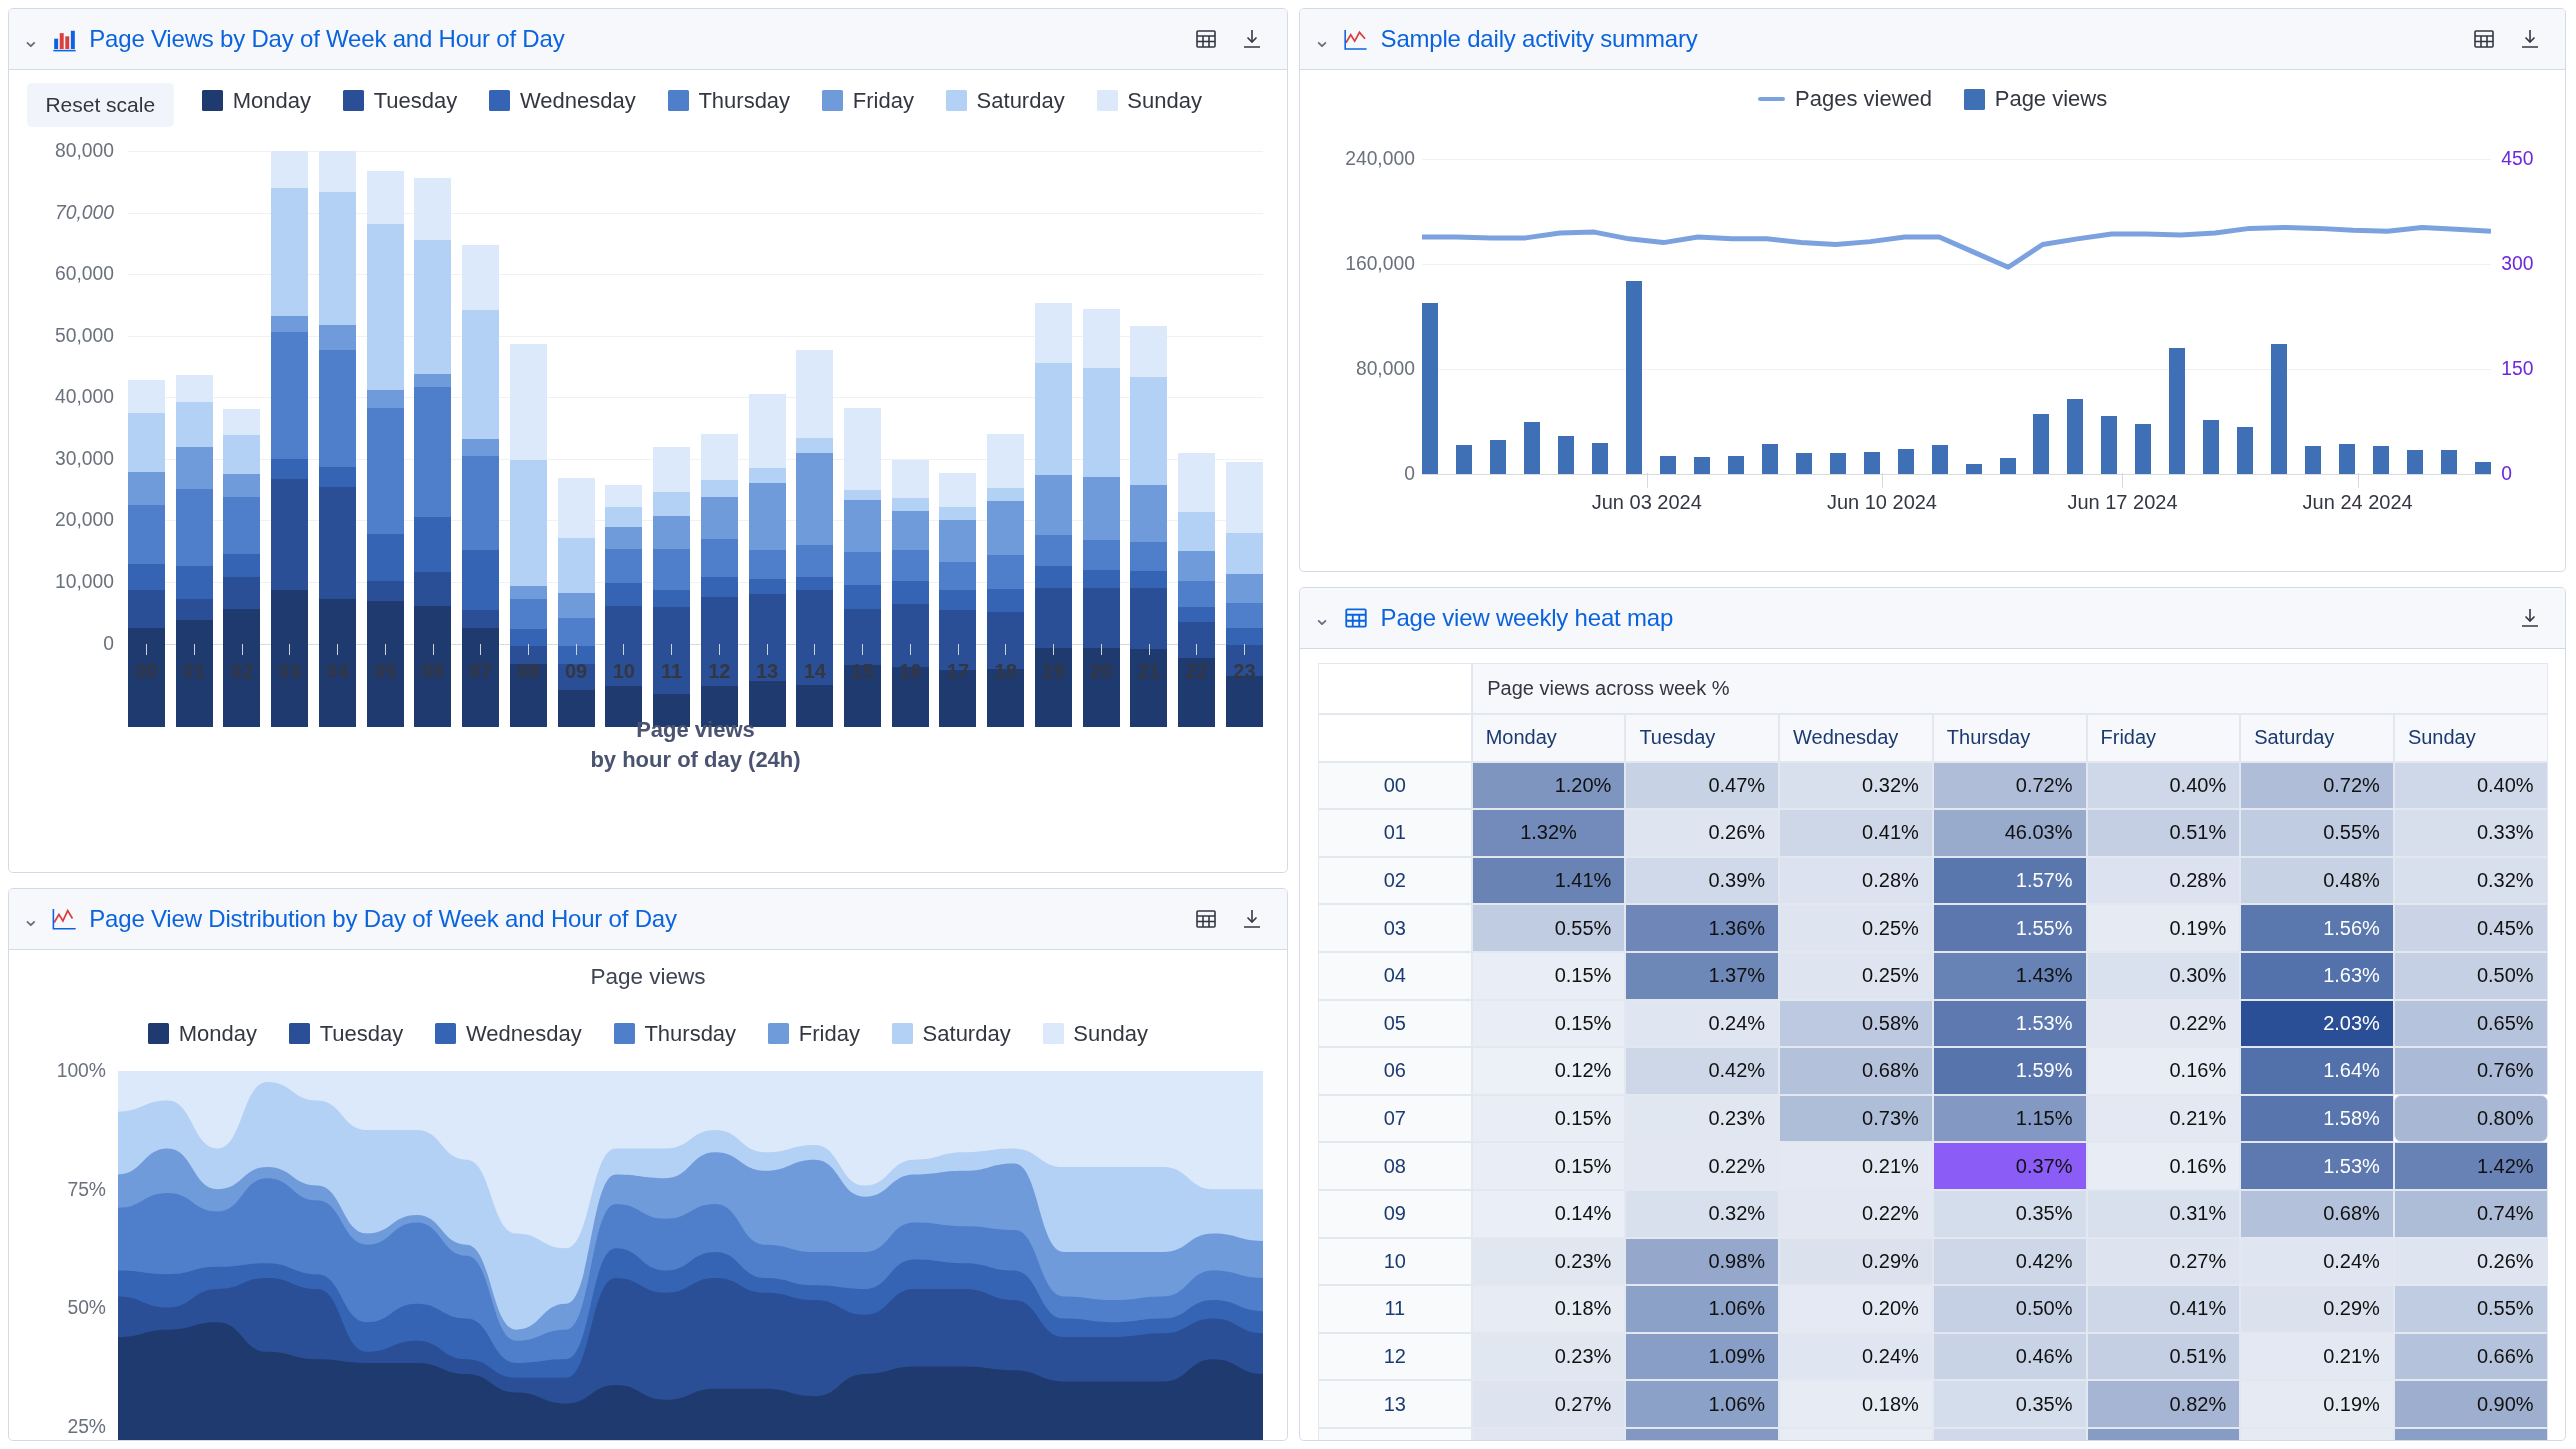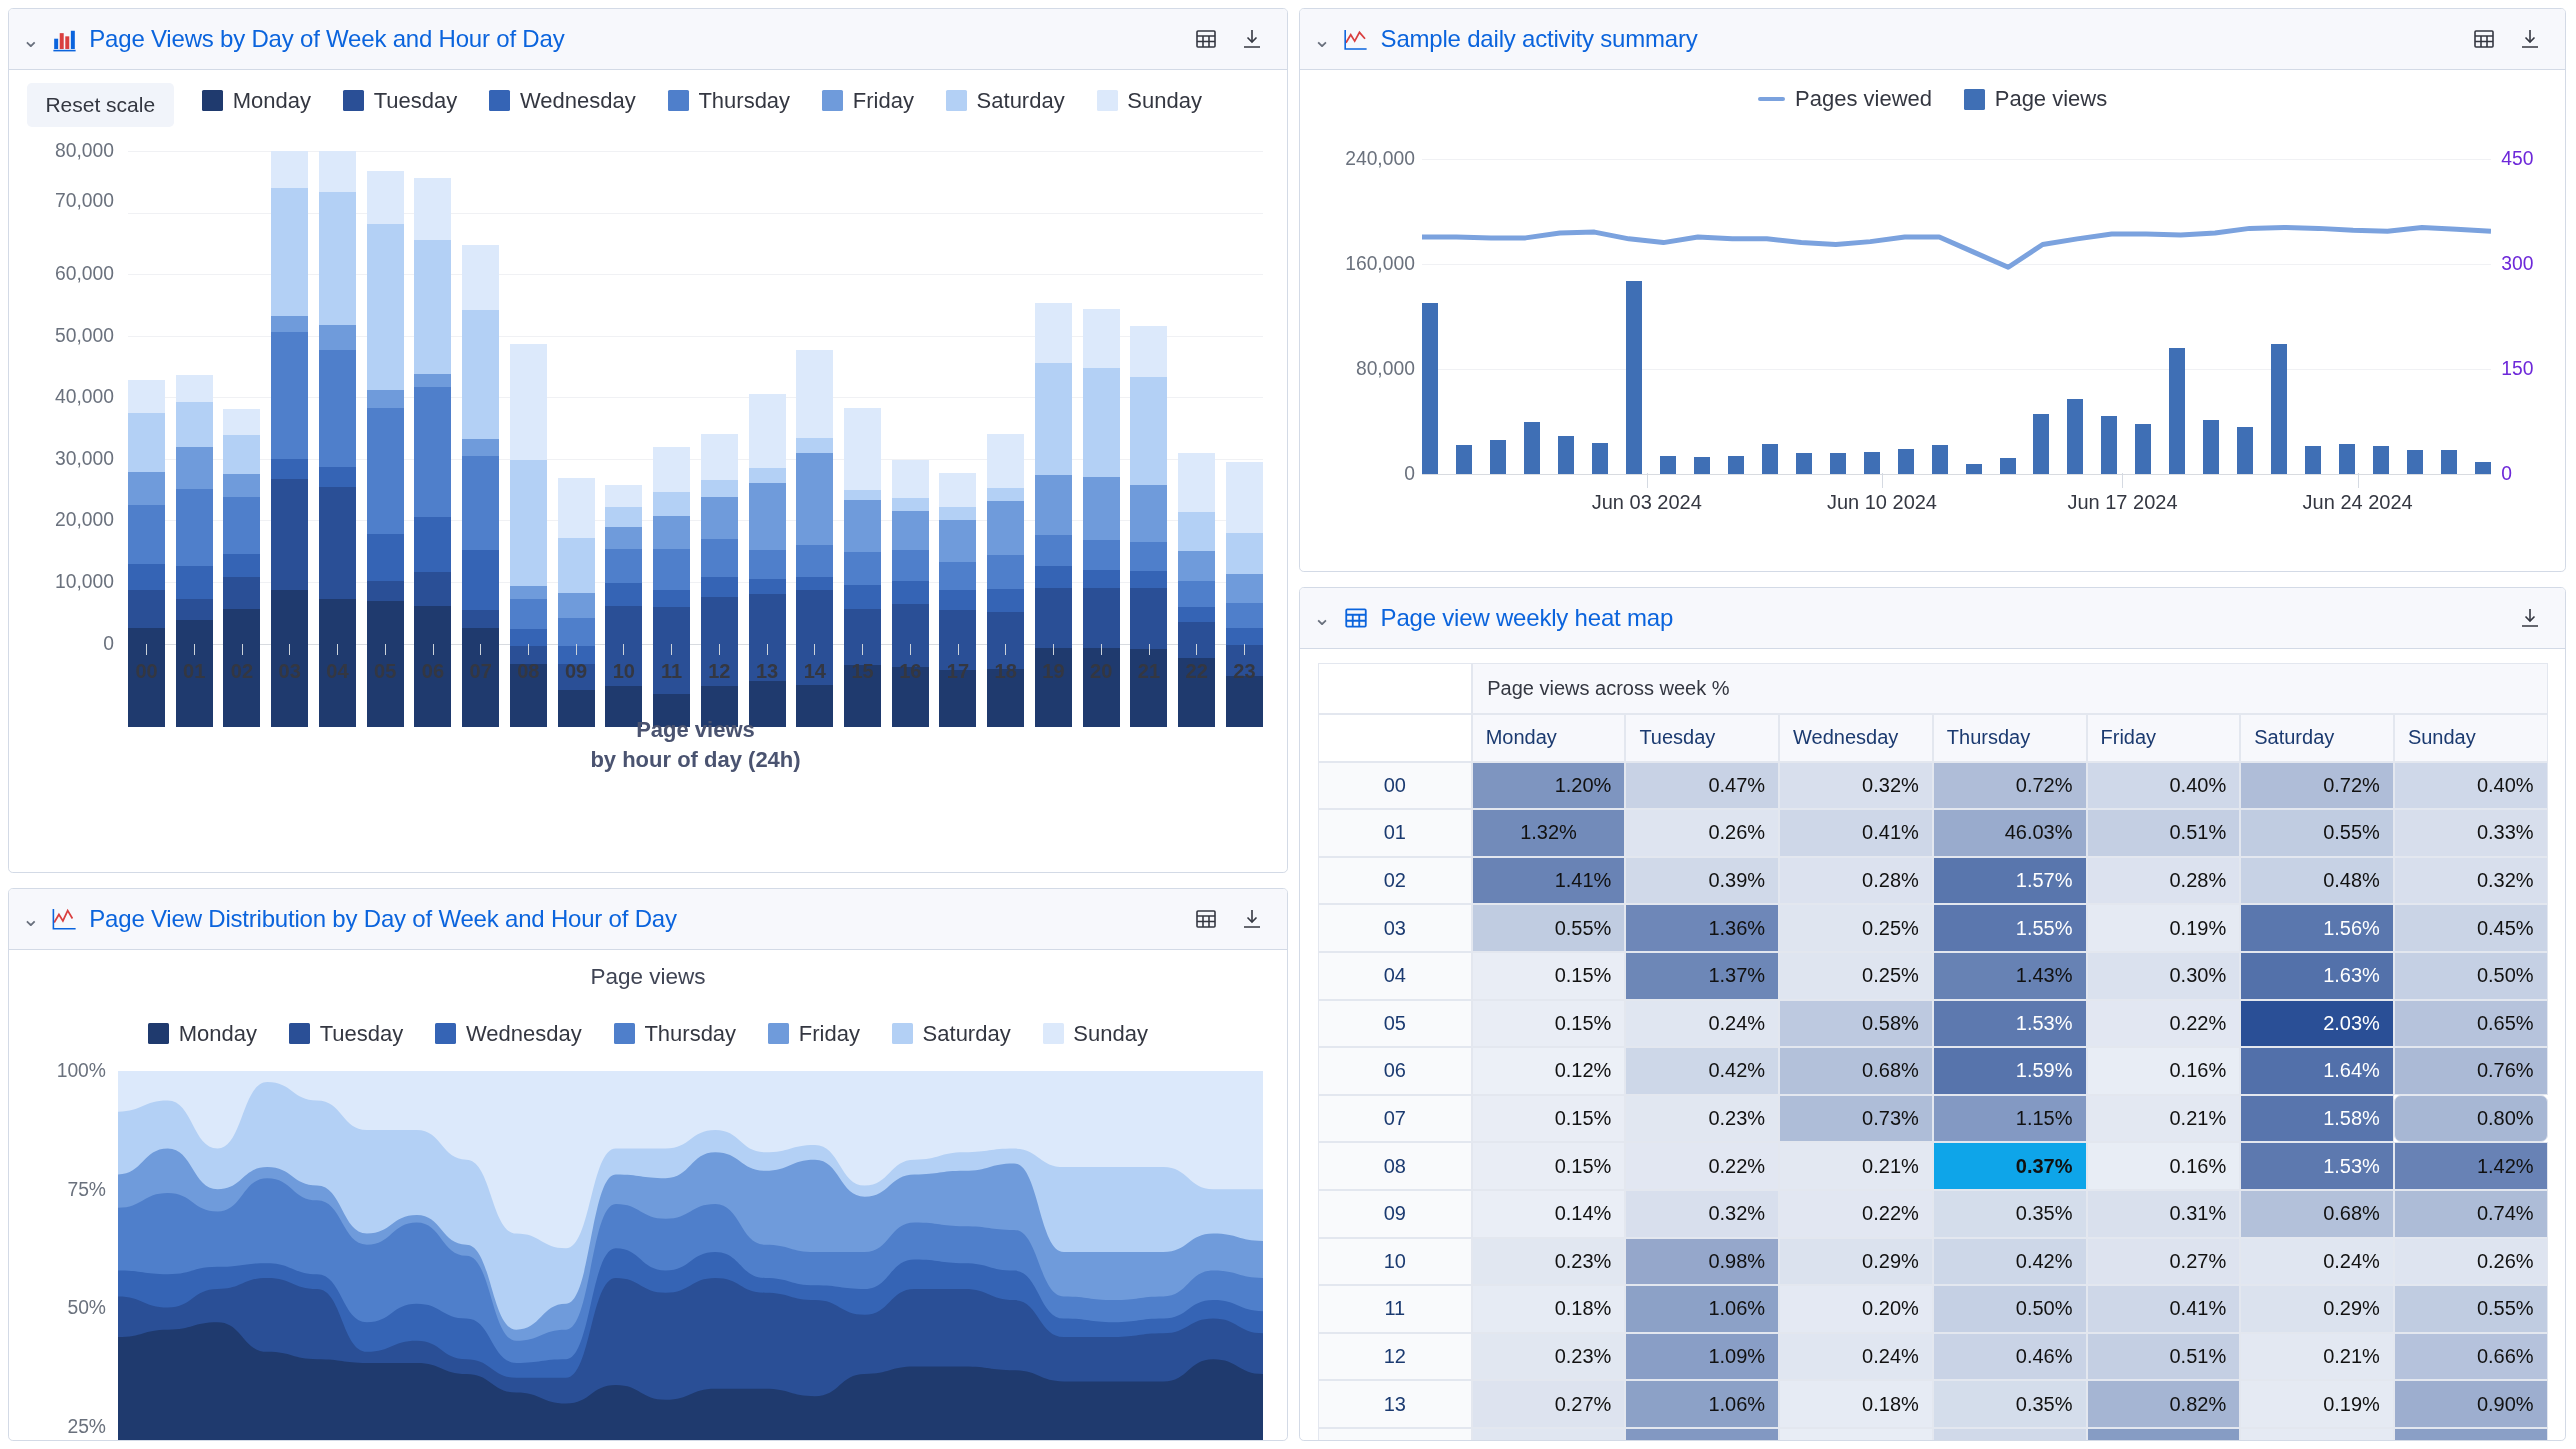--- a/index.html
+++ b/index.html
@@ -167,21 +167,21 @@
               <span class="lg-text">Saturday</span>
             </div>
             <div class="lg-item">
               <span class="lg-swatch" style="background: rgb(220, 233, 251);"></span>
               <span class="lg-text">Sunday</span>
             </div>
           </div>
         <div class="plot1">
           <div class="ax-y" id="bar-yaxis">
               <div class="tk" style="top: 0px;">80,000</div>
-              <div class="tk" style="top: 50px;">70,000</div>
+              <div class="tk" style="top: 62px; font-style: italic;">70,000</div>
               <div class="tk" style="top: 123px;">60,000</div>
               <div class="tk" style="top: 185px;">50,000</div>
               <div class="tk" style="top: 246px;">40,000</div>
               <div class="tk" style="top: 308px;">30,000</div>
               <div class="tk" style="top: 369px;">20,000</div>
               <div class="tk" style="top: 431px;">10,000</div>
               <div class="tk" style="top: 493px;">0</div>
             </div>
           <div class="grid-area" style="top:0;bottom:145px" id="bar-grid">
               <div class="gl" style="top: 0px;"></div>
@@ -836,21 +836,21 @@
                   <td class="hm-cell" style="background: rgb(131, 153, 195);">1.15%</td>
                   <td class="hm-cell" style="background: rgb(227, 232, 242);">0.21%</td>
                   <td class="hm-cell lt" style="background: rgb(88, 117, 173);">1.58%</td>
                   <td class="hm-cell" style="background: rgb(167, 183, 212); border-radius: 7px;">0.80%</td>
                 </tr>
                 <tr>
                   <td class="hm-rowhead">08</td>
                   <td class="hm-cell" style="background: rgb(233, 237, 245);">0.15%</td>
                   <td class="hm-cell" style="background: rgb(226, 231, 242);">0.22%</td>
                   <td class="hm-cell" style="background: rgb(227, 232, 242);">0.21%</td>
-                  <td class="hm-cell" style="background: #0ea5e9; font-weight: bold;">0.37%</td>
+                  <td class="hm-cell" style="background: #8b5cf6;">0.37%</td>
                   <td class="hm-cell" style="background: rgb(232, 237, 245);">0.16%</td>
                   <td class="hm-cell lt" style="background: rgb(93, 121, 175);">1.53%</td>
                   <td class="hm-cell" style="background: rgb(104, 130, 181);">1.42%</td>
                 </tr>
                 <tr>
                   <td class="hm-rowhead">09</td>
                   <td class="hm-cell" style="background: rgb(234, 238, 246);">0.14%</td>
                   <td class="hm-cell" style="background: rgb(216, 223, 237);">0.32%</td>
                   <td class="hm-cell" style="background: rgb(226, 231, 242);">0.22%</td>
                   <td class="hm-cell" style="background: rgb(212, 221, 235);">0.35%</td>

